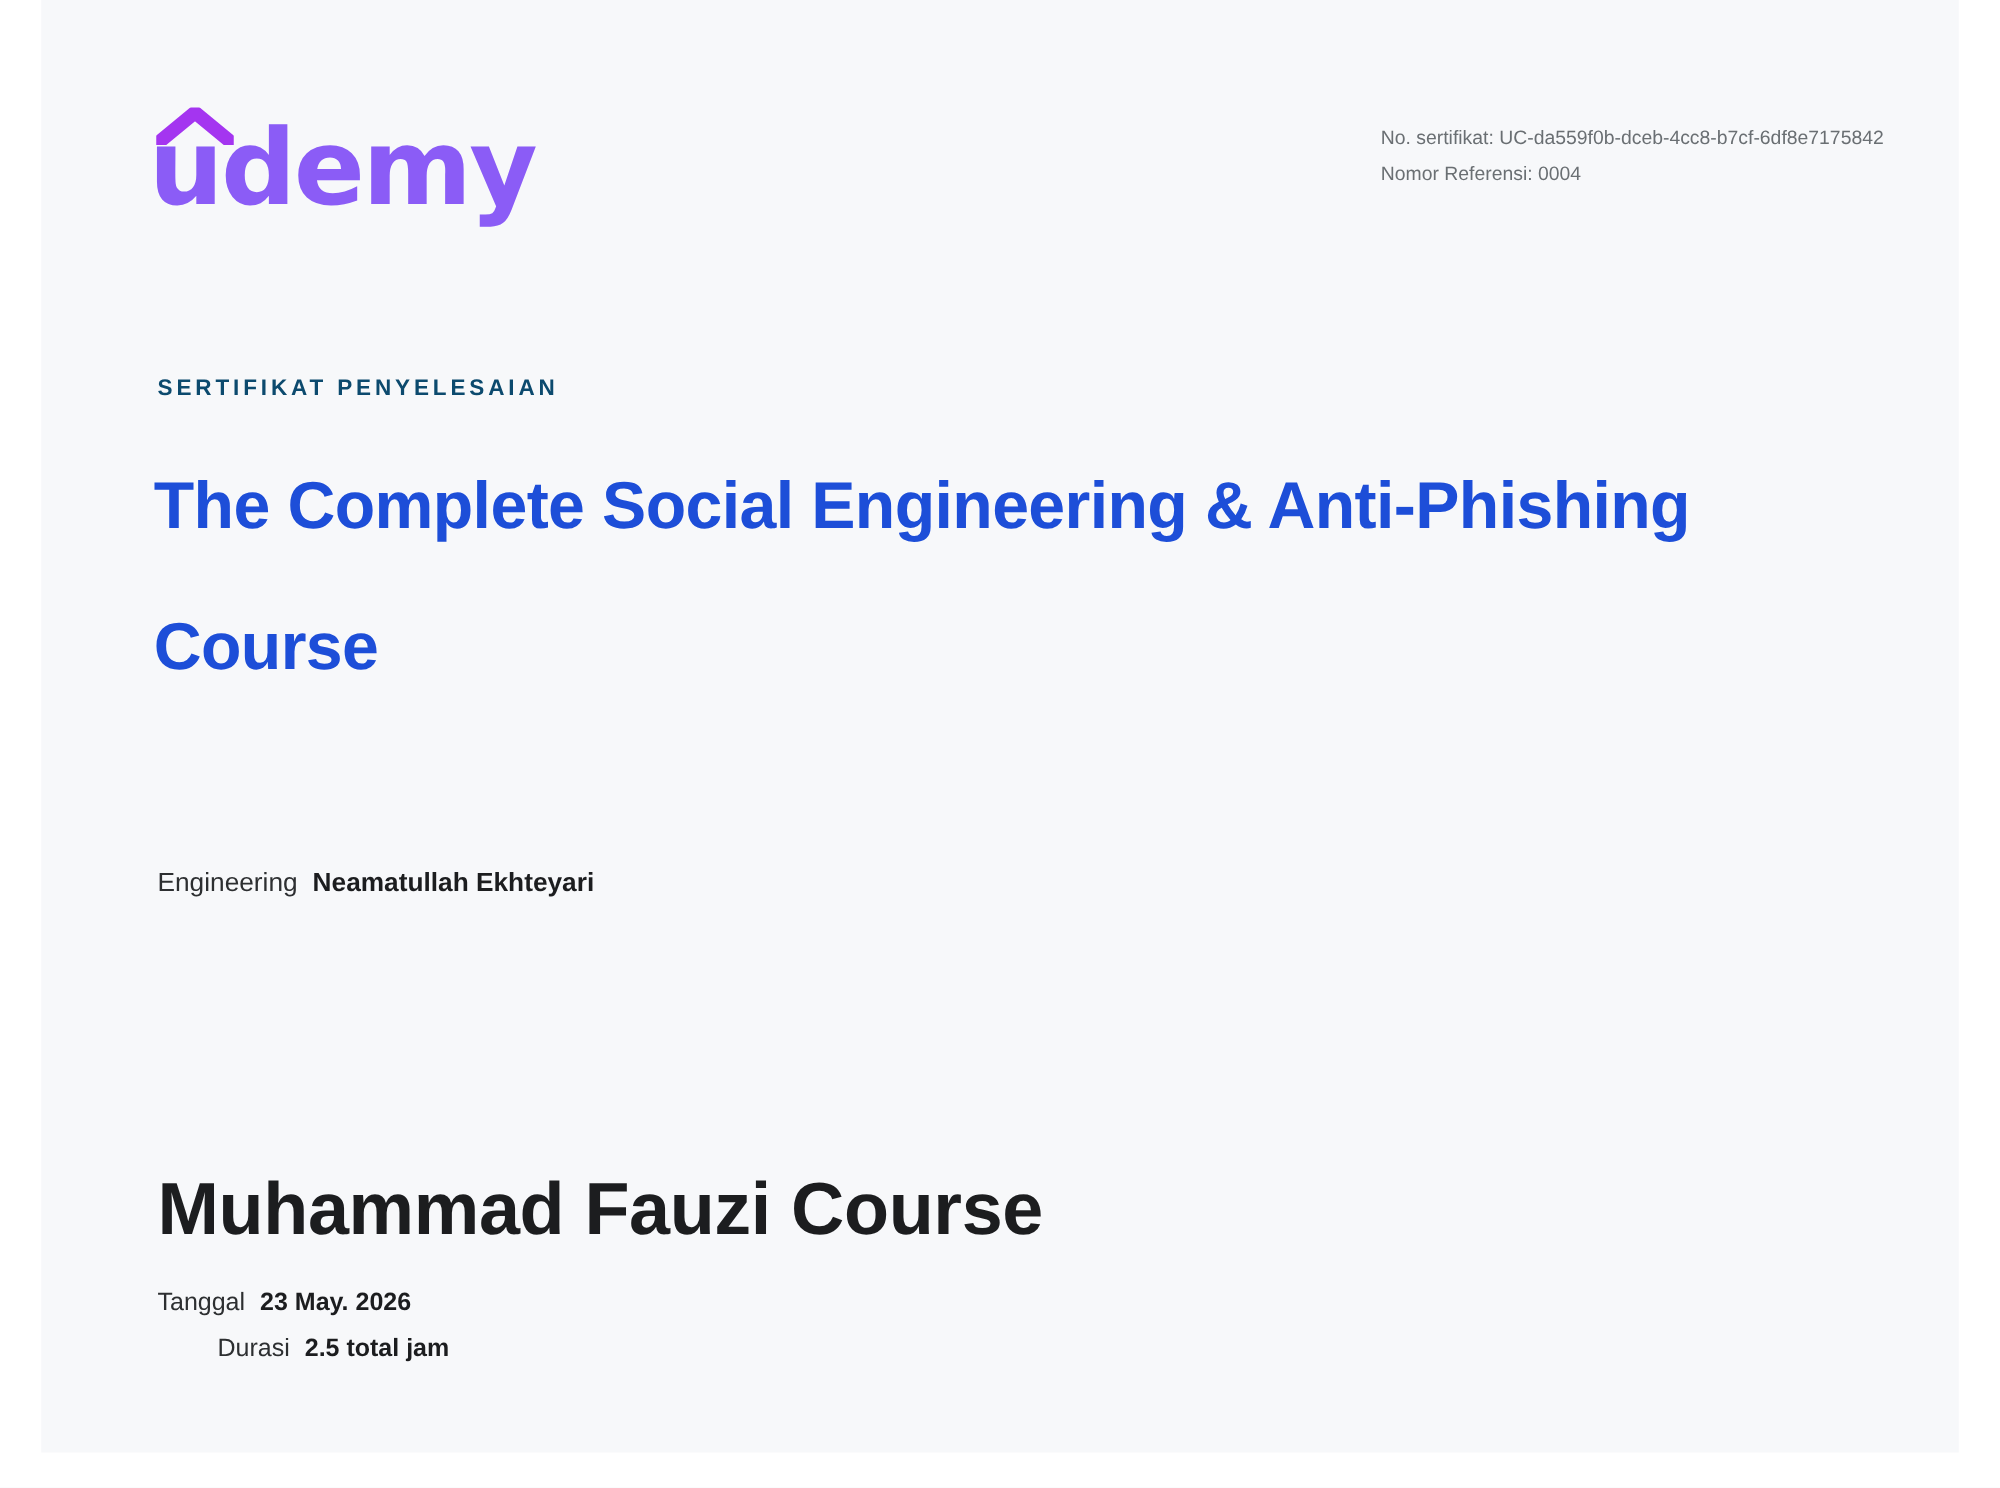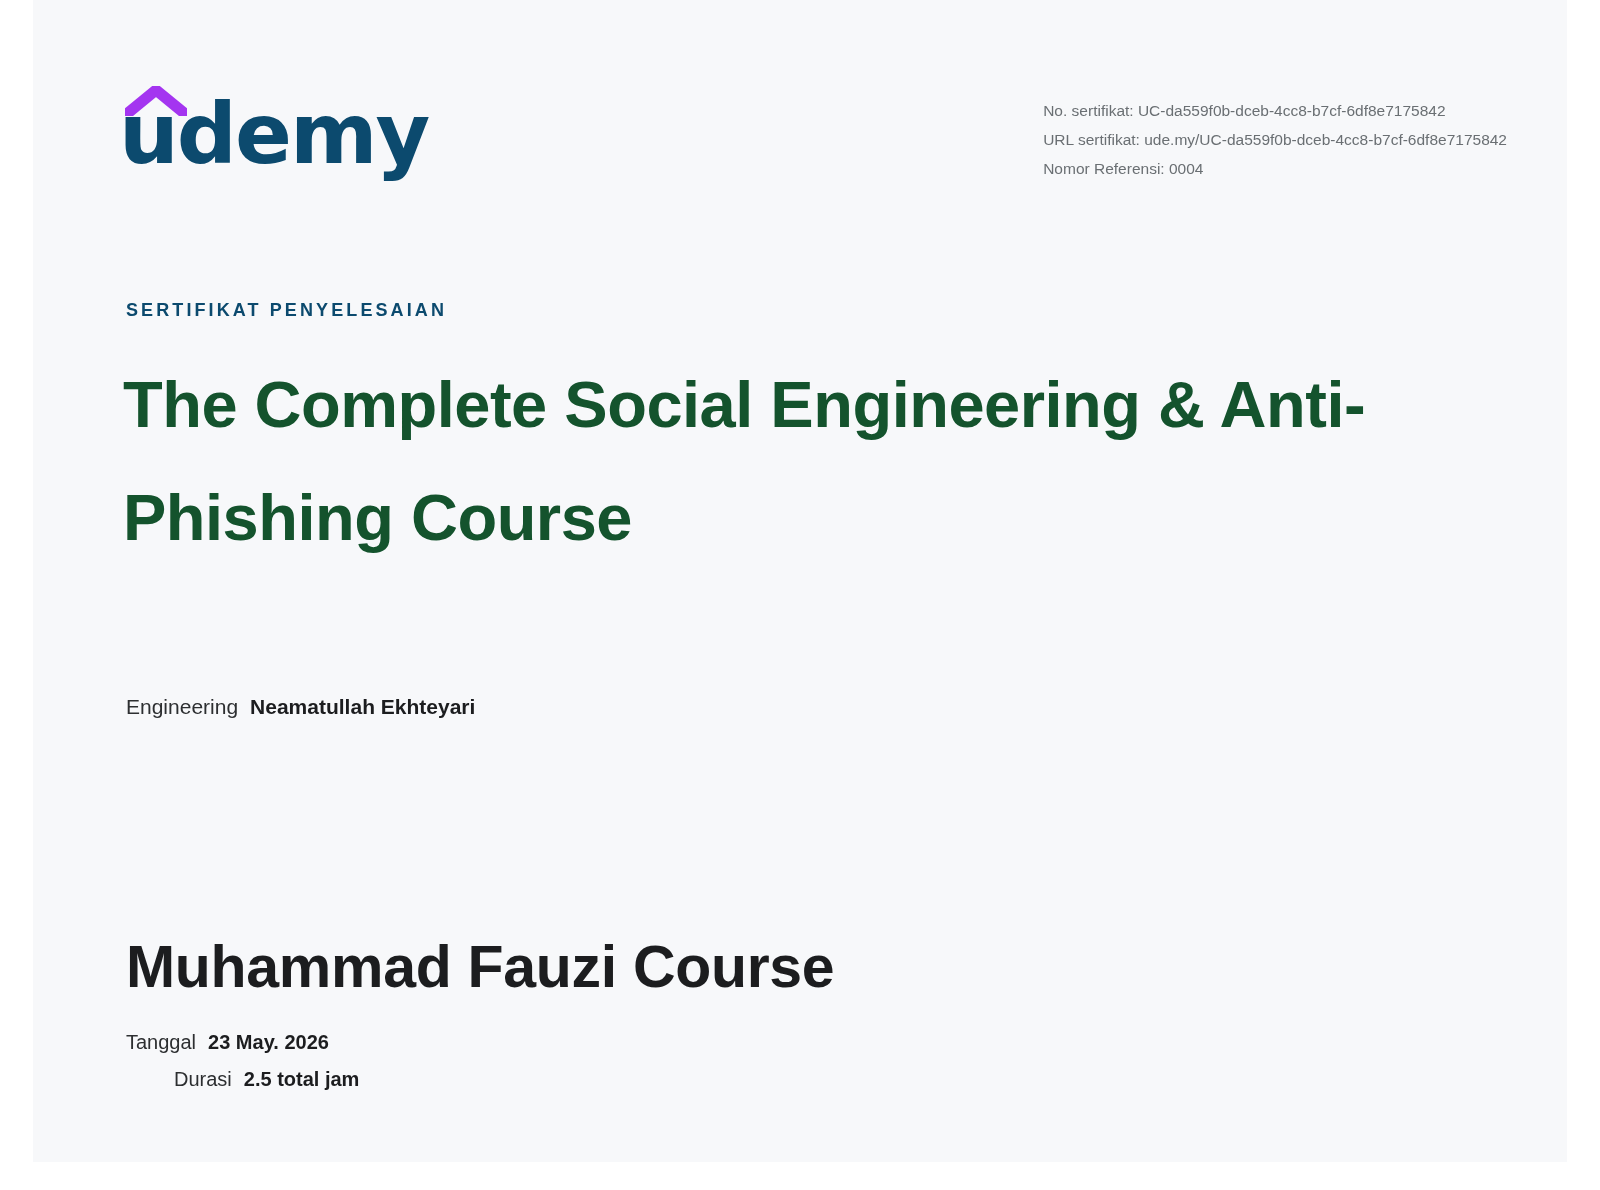--- a/index.html
+++ b/index.html
@@ -45,21 +45,21 @@
     width: 62px;
     height: 30px;
   }
   .logo-text {
     position: absolute;
     left: -6px;
     top: 10px;
     font-family: "DejaVu Sans", sans-serif;
     font-size: 84px;
     font-weight: 700;
-    color: #0c4a6e;
+    color: #8b5cf6;
     letter-spacing: -2px;
     line-height: 1;
   }
 
   .meta {
     position: absolute;
     right: 60px;
     top: 96px;
   }
   .meta-line {
@@ -77,24 +77,24 @@
     font-size: 18px;
     font-weight: 700;
     letter-spacing: 3.1px;
     color: #0c4a6e;
   }
   .course-title {
     position: absolute;
     left: 90px;
     top: 348px;
     width: 1400px;
-    font-size: 65px;
+    font-size: 53px;
     line-height: 113px;
     font-weight: 700;
-    color: #14532d;
+    color: #1d4ed8;
     letter-spacing: -0.5px;
   }
   .instructor-row {
     position: absolute;
     left: 93px;
     top: 692px;
     font-size: 21px;
     color: #1c1d1f;
     line-height: 30px;
   }
@@ -142,21 +142,20 @@
 
     <div class="logo">
       <svg class="logo-arc" viewBox="0 0 62 30" xmlns="http://www.w3.org/2000/svg">
         <path d="M3 27 L31 4 L59 27" fill="none" stroke="#a435f0" stroke-width="11" stroke-linecap="square" stroke-linejoin="miter"></path>
       </svg>
       <div class="logo-text">udemy</div>
     </div>
 
     <div class="meta">
       <div class="meta-line">No. sertifikat: UC-da559f0b-dceb-4cc8-b7cf-6df8e7175842</div>
-      <div class="meta-line">URL sertifikat: ude.my/UC-da559f0b-dceb-4cc8-b7cf-6df8e7175842</div>
       <div class="meta-line">Nomor Referensi: 0004</div>
     </div>
 
   </div>
 
   <div class="eyebrow">SERTIFIKAT PENYELESAIAN</div>
 
   <div class="course-title">The Complete Social Engineering &amp; Anti-Phishing Course</div>
 
   <div class="instructor-row">

